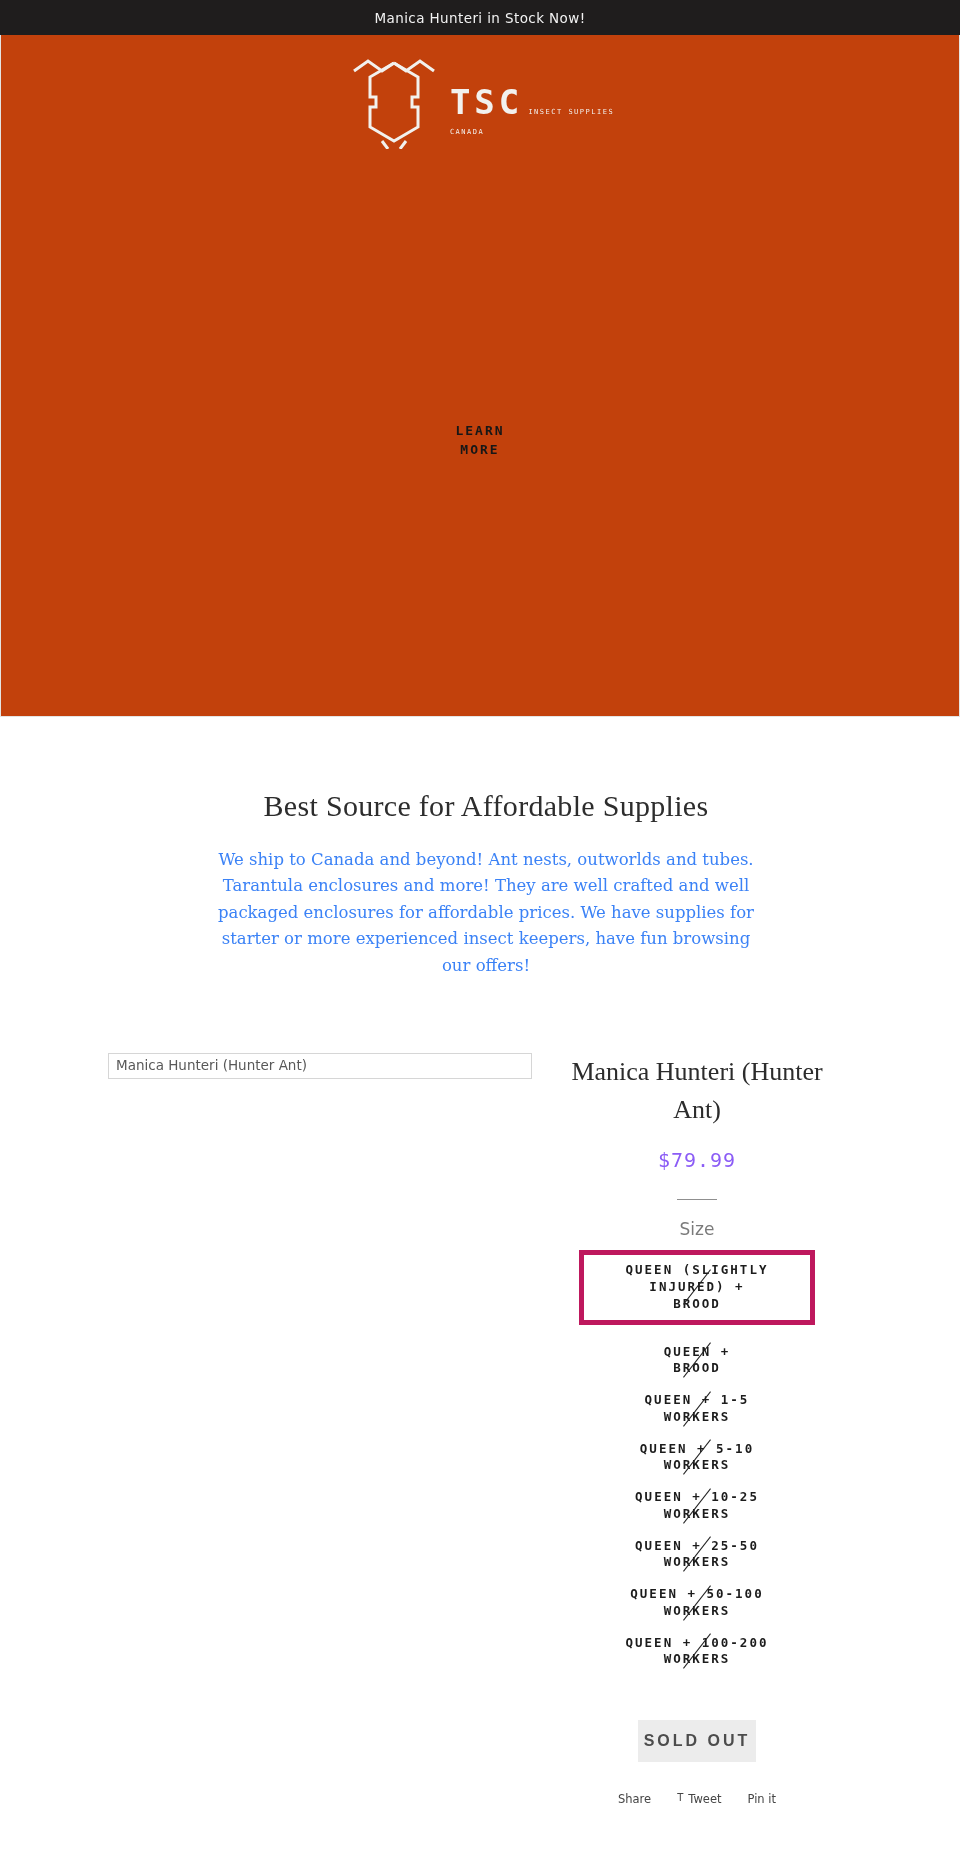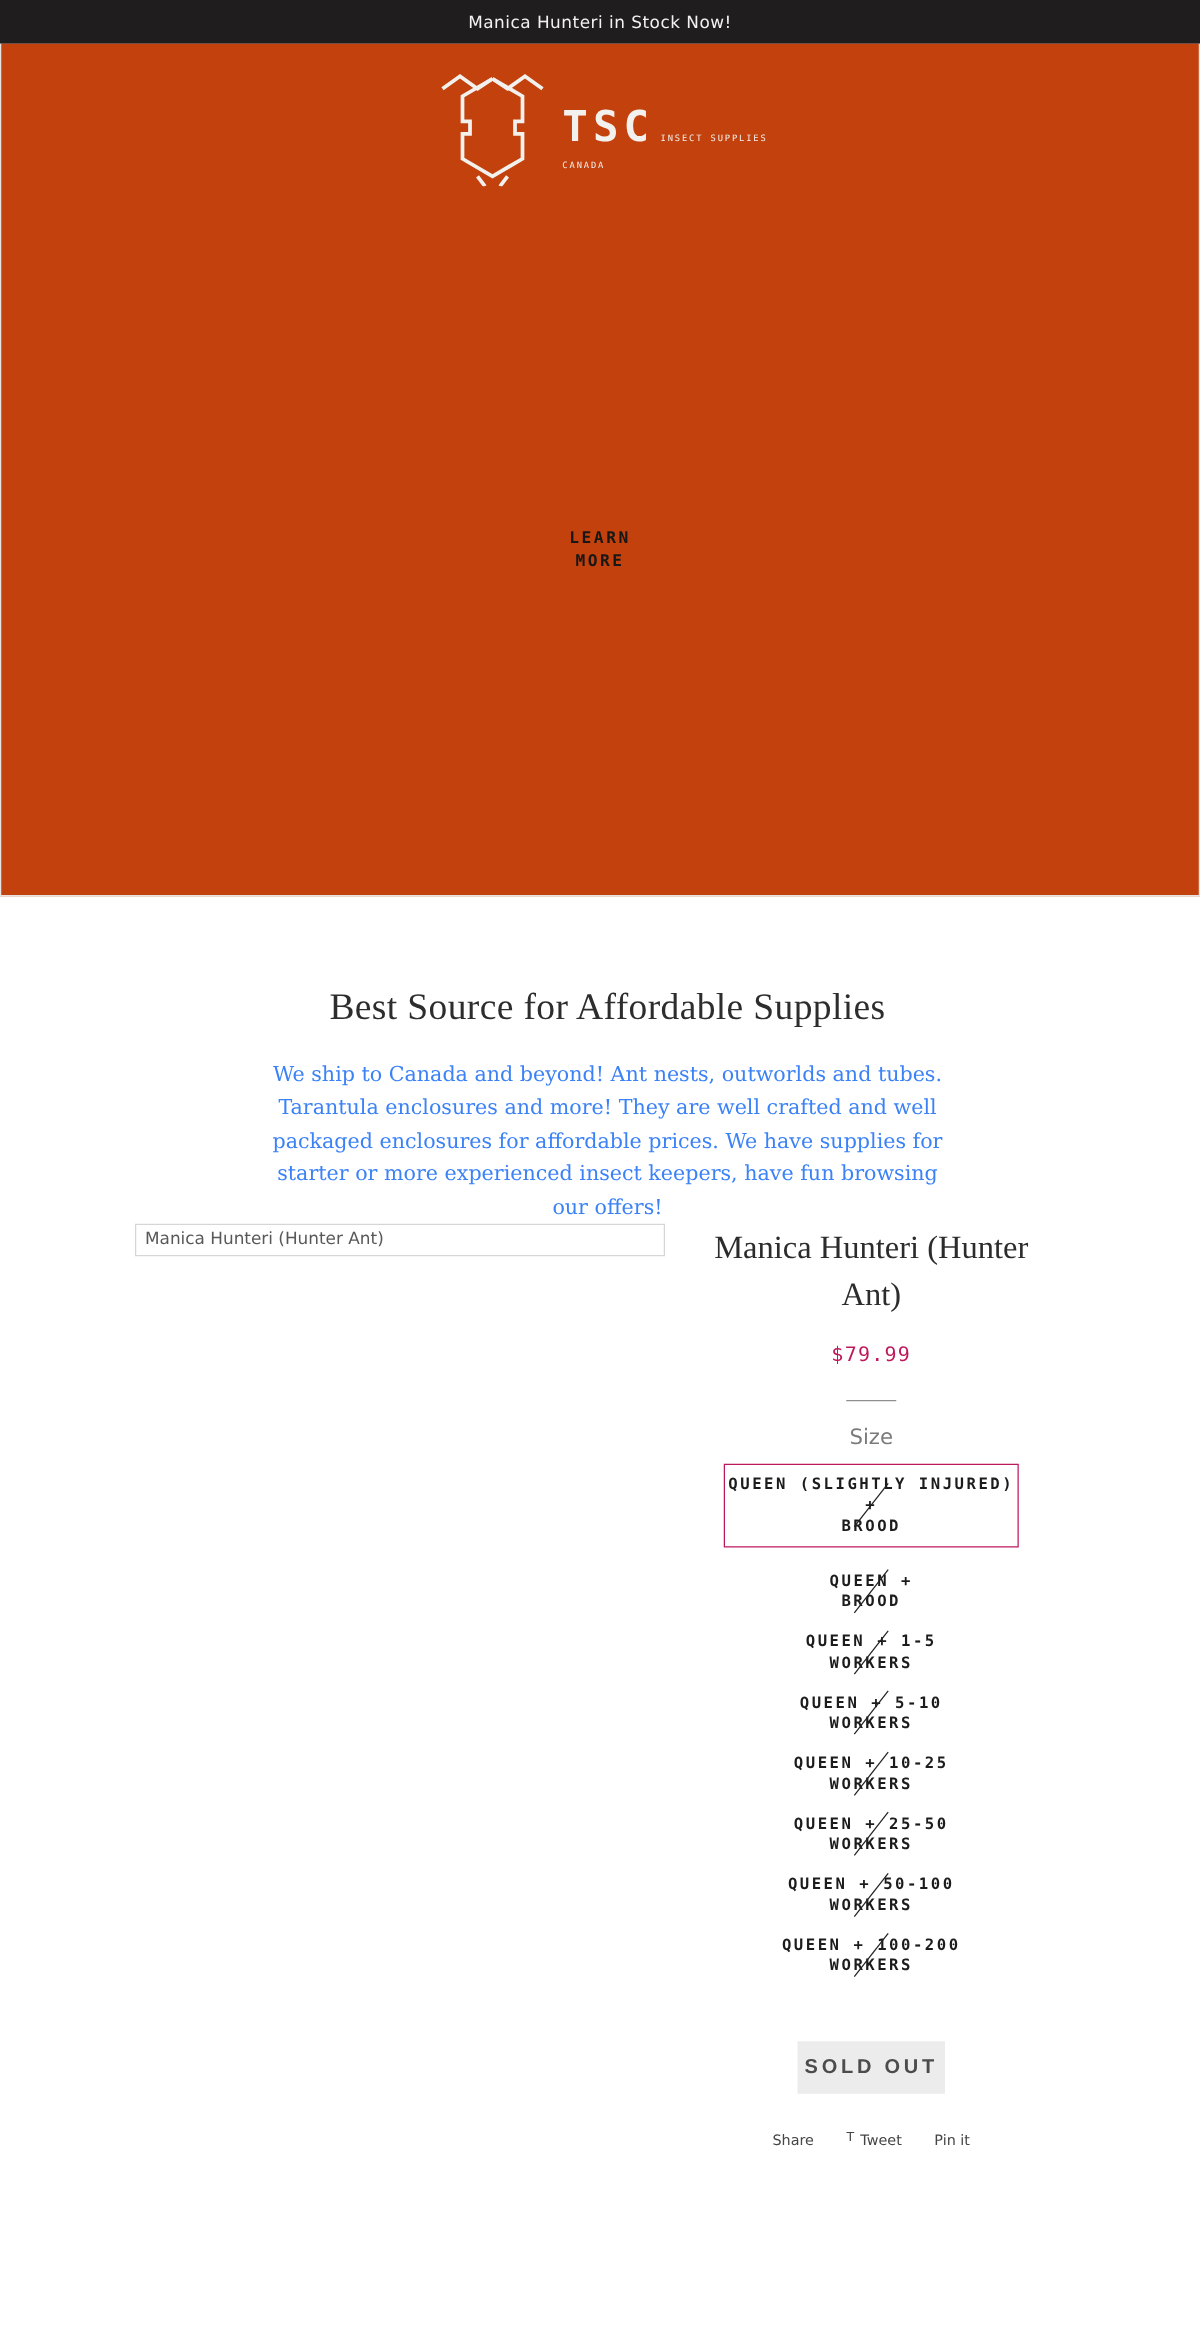--- a/index.html
+++ b/index.html
@@ -45,45 +45,45 @@
   .intro h2 {
     font-family:"Liberation Serif", serif; font-weight:400;
     font-size:30px; color:#2d2d2d; letter-spacing:.3px;
   }
   .intro p {
     width:540px; margin:24px auto 0;
     font-family:"DejaVu Serif", serif; font-size:16.5px; color:#3b82f6;
     line-height:1.6;
   }
   
-  .product-row { display:flex; }
+  .product-row { display:flex; margin-top:74px; }
   .product-row .col-media { width:424px; margin-left:108px; flex:none; }
   .product-row .col-info  { width:330px; flex:none; text-align:center; }
   .alt-box {
     border:1px solid #d6d6d6; padding:3px 7px 5px;
     font-size:13.5px; color:#585858; text-align:left; background:#fff;
   }
   .p-title {
     font-family:"Liberation Serif", serif; font-weight:400;
     font-size:26px; line-height:1.45; color:#2c2c2c;
     max-width:300px; margin:0 auto;
   }
   .p-price-row { margin-top:20px; font-family:"DejaVu Sans Mono", monospace;
-    font-size:16px; letter-spacing:1px; color:#be185d; }
+    font-size:20px; letter-spacing:1px; color:#8b5cf6; }
   .p-divider { width:40px; border-top:1px solid #8f8f8f; margin:27px auto 0; }
   .size-label { margin-top:19px; font-size:17px; color:#7b7b7b; }
   .options { margin-top:11px; }
   .option {
     position:relative; display:block; margin:0 auto 9px;
     font-family:"DejaVu Sans Mono", monospace; font-weight:bold;
     font-size:12.5px; letter-spacing:2px; line-height:1.34; color:#1c1c1c;
     padding:3px 0; width:250px; cursor:pointer;
   }
   .option.selected {
-    width:236px; border:1px solid #be185d; padding:7px 2px; margin-bottom:16px;
+    width:236px; border:5px solid #be185d; padding:7px 2px; margin-bottom:16px;
   }
   .option .strike {
     position:absolute; left:50%; top:50%; width:44px; height:0;
     border-top:1.5px solid #222;
     transform:translate(-50%,-50%) rotate(-52deg);
   }
   .soldout-btn {
     margin-top:40px; width:118px; height:42px; border:none;
     background:#ececec; color:#4c4c4c;
     font-family:Liberation Sans, sans-serif; font-weight:bold;

